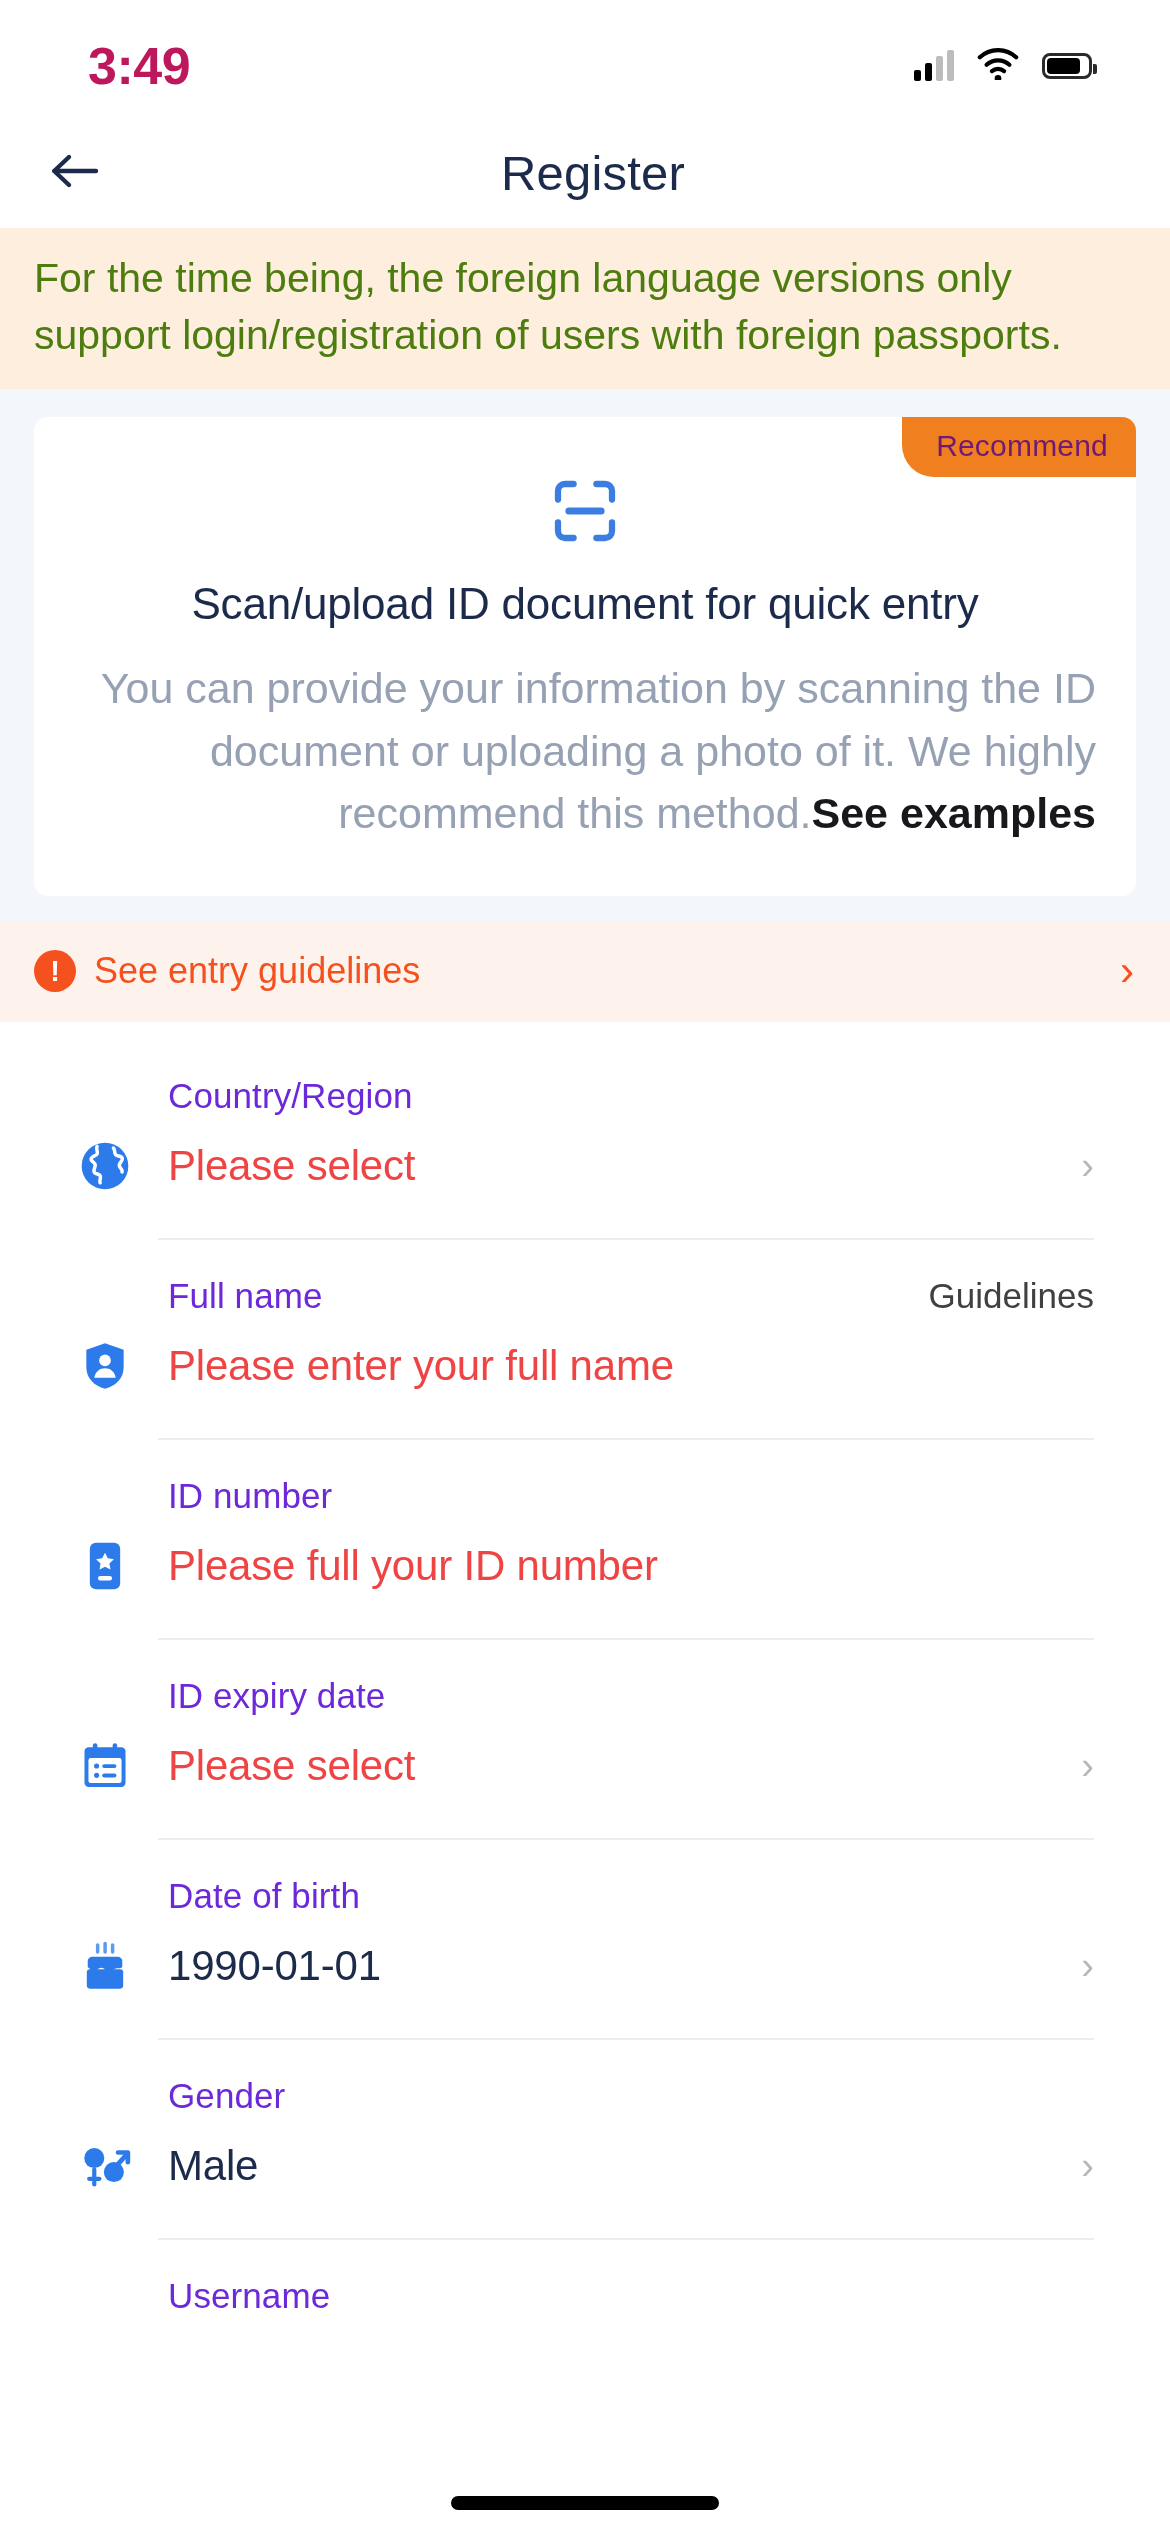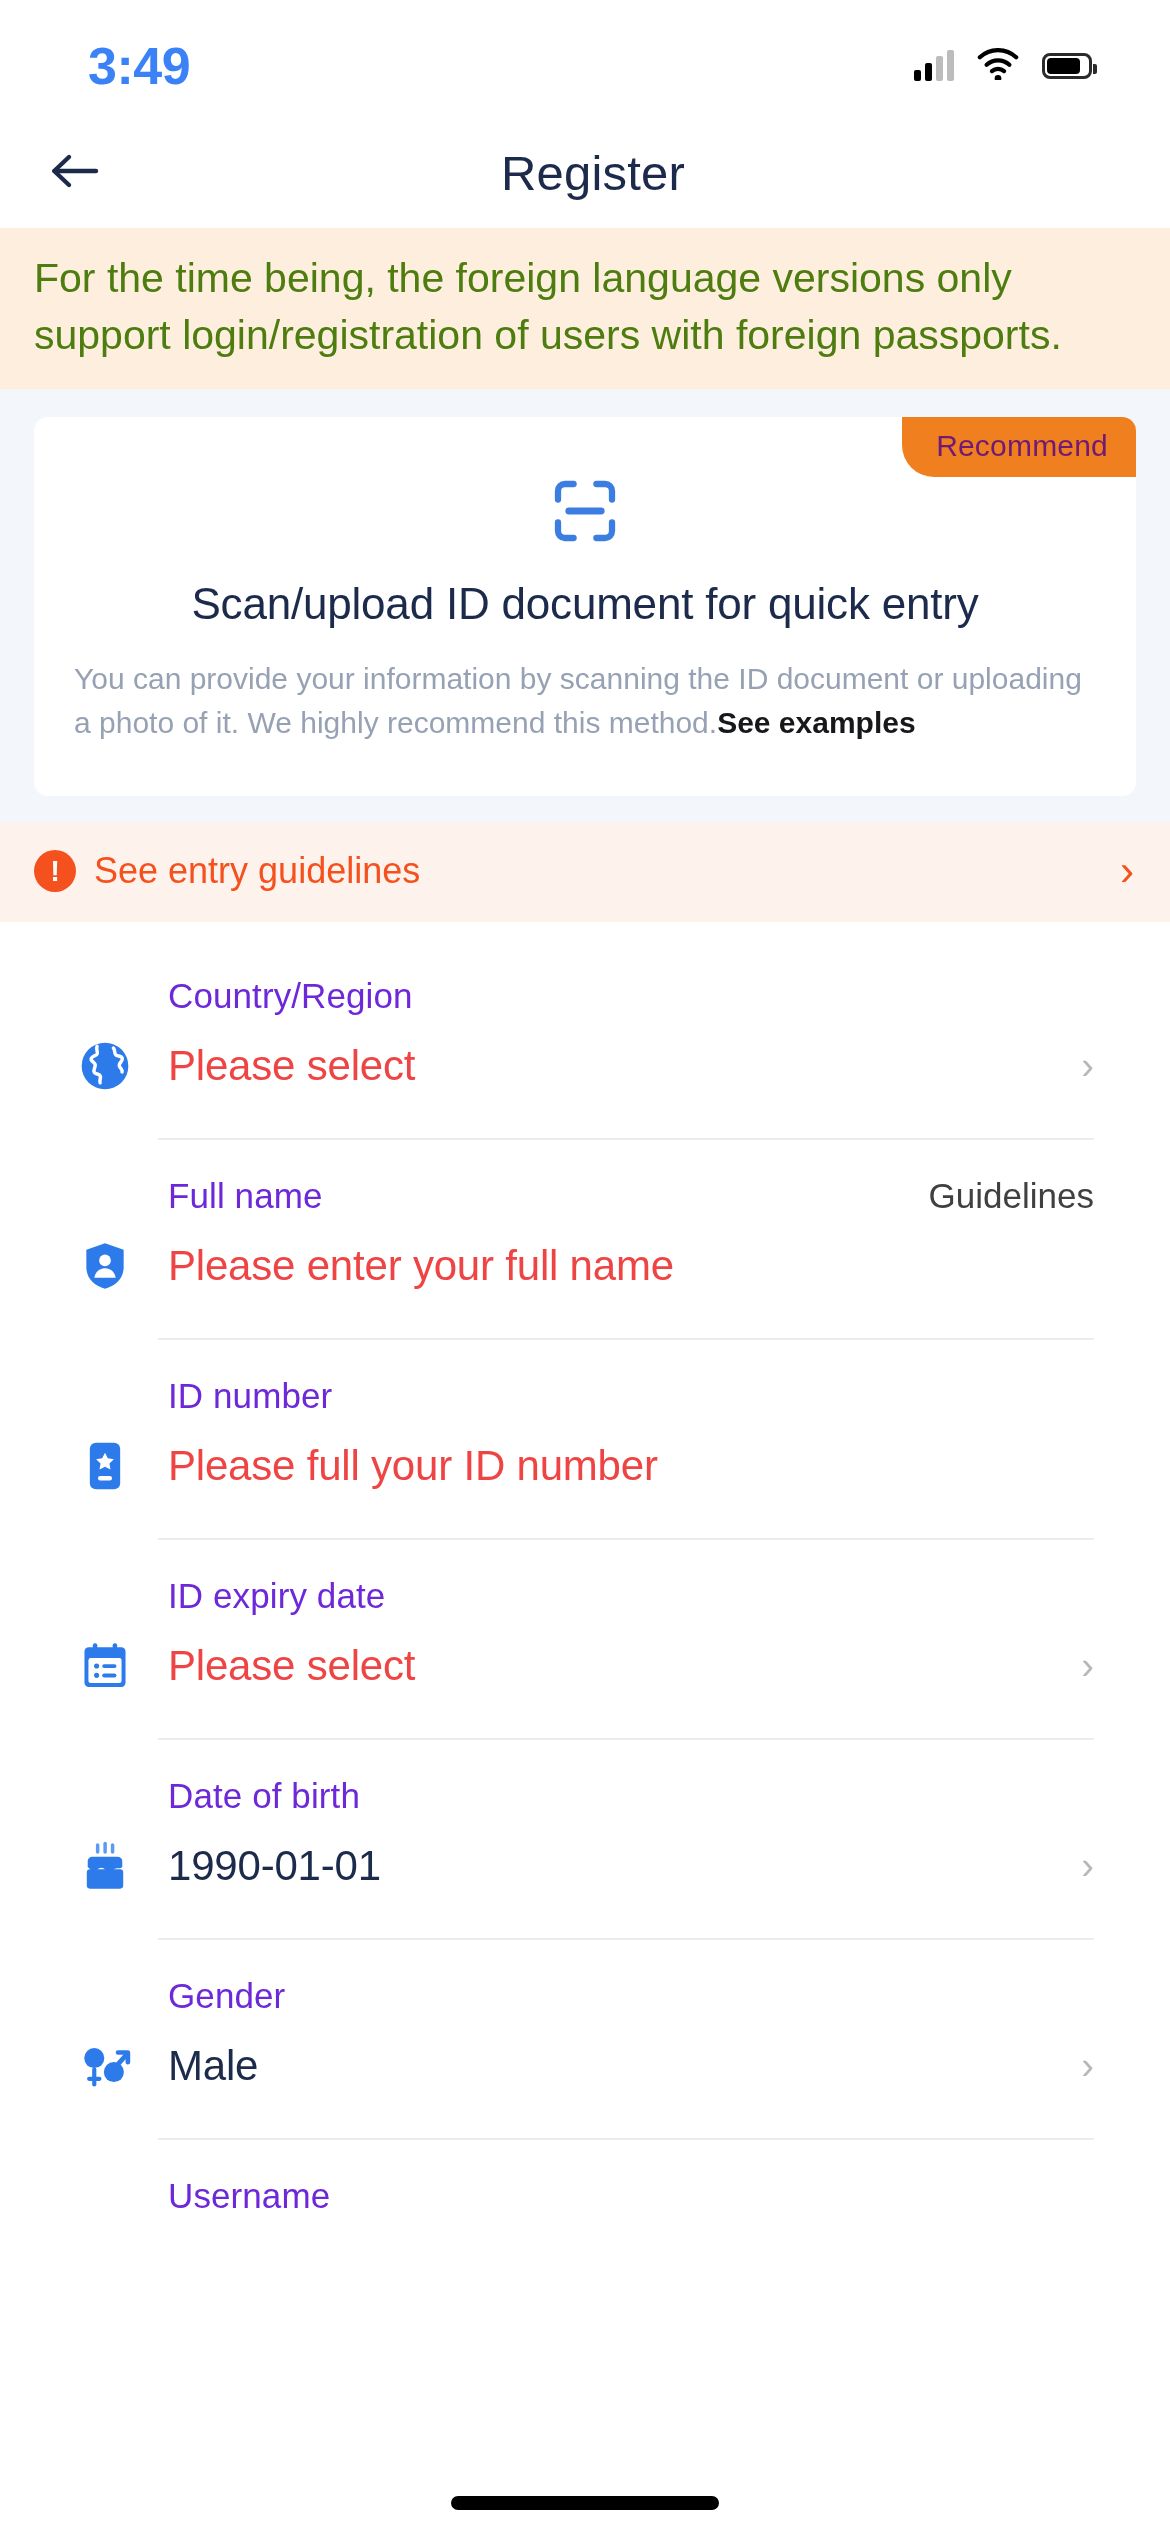--- a/index.html
+++ b/index.html
@@ -16,21 +16,21 @@
     height:118px;
     display:flex;
     align-items:center;
     justify-content:space-between;
     padding:0 78px 0 88px;
     background:#ffffff;
   }
   .status-time{
     font-size:52px;
     font-weight:600;
-    color:#3b82f6;
+    color:#be185d;
     letter-spacing:-0.5px;
     padding-top:14px;
   }
   .status-right{
     display:flex;
     align-items:center;
     gap:22px;
     padding-top:14px;
   }
   .sig-bars{ display:flex; align-items:flex-end; gap:4px; height:30px; }
@@ -102,22 +102,22 @@
   .scan-icon-row{ display:flex;justify-content:center;margin-bottom:28px; }
   .scan-title{
     text-align:center;
     font-size:44px;
     color:#1c2b4b;
     font-weight:400;
     margin-bottom:28px;
     letter-spacing:-0.2px;
   }
   .scan-desc{
-    text-align:left;
-    font-size:30px;
+    text-align:right;
+    font-size:43px;
     line-height:1.45;
     color:#97A1B4;
   }
   .scan-desc .link-dark{
     color:#17181c;
     font-weight:700;
   }
 
   
   .guide-strip{

